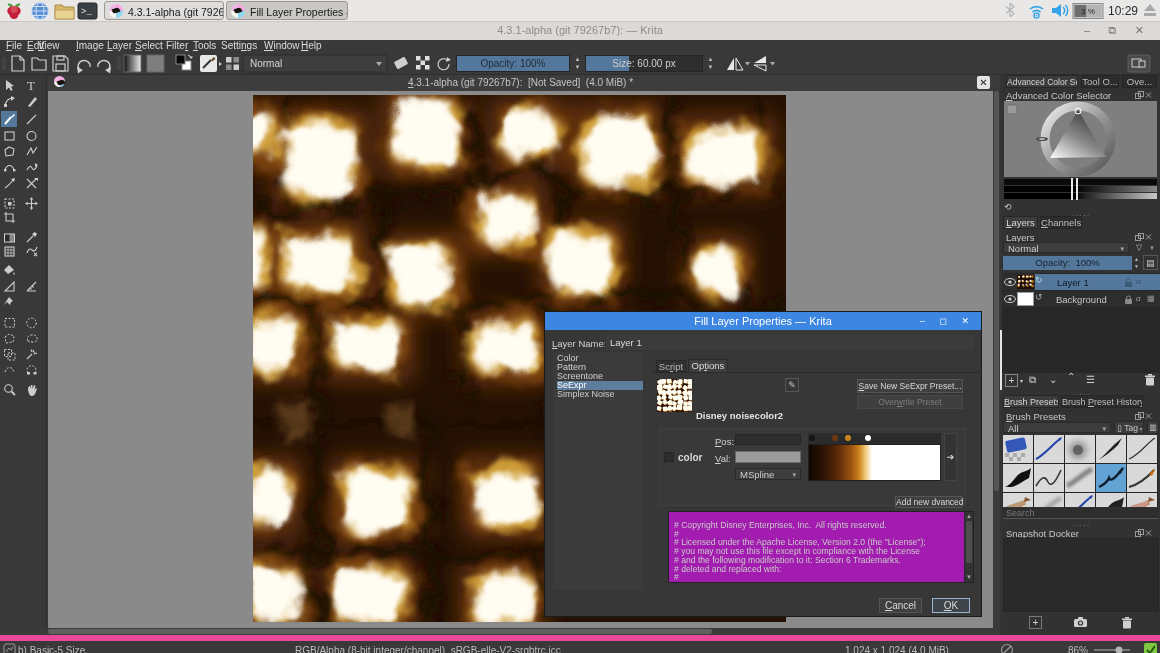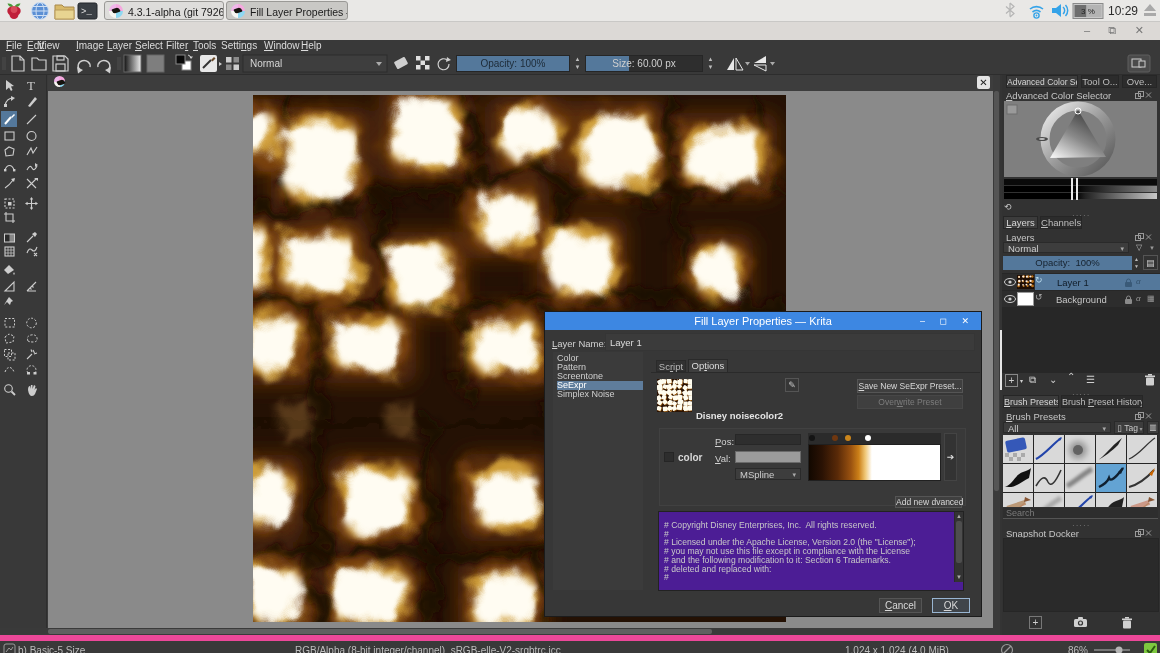--- a/index.html
+++ b/index.html
@@ -142,20 +142,21 @@
 
       <g fill="#a9a9a9">
           <polygon points="144,11 156,11 150,4"></polygon>
           <rect x="144" y="13" width="12" height="3"></rect>
         </g>
     </svg>
     <div id="clock">10:29</div>
   </div>
 
   <div id="ktitle">
+    <div class="t">4.3.1-alpha (git 79267b7):  — Krita</div>
     <div class="wb" style="right:70px;">–</div>
     <div class="wb" style="right:44px;">⧉</div>
     <div class="wb" style="right:16px;">✕</div>
   </div>
 
   <div id="menubar">
     <span style="left:6px;"><u>F</u>ile</span>
     <span style="left:27px;"><u>E</u>dit</span>
     <span style="left:38px;text-align:right;"><u>V</u>iew</span>
     <span style="left:76px;"><u>I</u>mage</span>
@@ -388,20 +389,21 @@
         </g>
         <g transform="translate(25,308)">
           <path d="M3,7 q0,-4 2,-4 l0,3 1,-4 1.5,0 0,4 1.5,-4 1.5,1 -1,4 1.5,-2 1,1 -2,5 q-1,2 -3,2 q-3,0 -4,-6 z" fill="#cdcdcd"></path>
         </g>
       </svg>
     </div>
 
   <div id="subtitle">
       <span class="kicon" style="left:6px;top:1px;width:11px;height:11px;"></span>
       <span style="position:absolute;right:3px;top:1px;width:13px;height:13px;background:#e4e4e4;border-radius:2px;color:#222;font-size:10px;text-align:center;line-height:13px;">✕</span>
+      <span style="position:absolute;left:0;right:0;top:2px;text-align:center;"><u>4</u>.3.1-alpha (git 79267b7):&nbsp; [Not Saved]&nbsp; (4.0 MiB) *</span>
     </div>
   <div id="canvas">
       <svg id="tex" width="533" height="527" viewBox="0 0 533 527" style="position:absolute;left:205px;top:4px;">
 <defs>
 <filter id="fH" x="-15%" y="-15%" width="130%" height="130%">
 <feTurbulence type="fractalNoise" baseFrequency="0.022" numOctaves="3" seed="11" result="n"></feTurbulence>
 <feGaussianBlur in="SourceGraphic" stdDeviation="6" result="b"></feGaussianBlur>
 <feDisplacementMap in="b" in2="n" scale="40"></feDisplacementMap>
 </filter>
 <filter id="fM" x="-15%" y="-15%" width="130%" height="130%">
@@ -962,21 +964,21 @@
       <span style="position:absolute;left:1px;top:2px;width:6px;height:6px;border-radius:50%;background:#141414;"></span>
       <span style="position:absolute;left:24px;top:2px;width:6px;height:6px;border-radius:50%;background:#6f3710;"></span>
       <span style="position:absolute;left:37px;top:2px;width:6px;height:6px;border-radius:50%;background:#ca851c;"></span>
       <span style="position:absolute;left:57px;top:2px;width:6px;height:6px;border-radius:50%;background:#ffffff;"></span>
     </div>
     <div style="position:absolute;left:263px;top:132px;width:133px;height:37px;background:linear-gradient(90deg,#120800 0%,#2a1204 10%,#5a2a08 22%,#9a5210 32%,#cc8018 38%,#f0c878 43%,#ffffff 48%,#ffffff 100%);border:1px solid #202020;"></div>
     <div style="position:absolute;left:399px;top:121px;width:13px;height:48px;background:#333;border:1px solid #444;color:#ddd;font-size:9px;text-align:center;line-height:46px;">➔</div>
     <div class="btn" style="left:350px;top:184px;width:67px;height:12px;line-height:11px;font-size:8.5px;white-space:nowrap;">Add new dvanced</div>
     <div class="dots" style="left:258px;top:195px;">······</div>
 
-    <div style="position:absolute;left:113px;top:199px;width:306px;height:80px;background:#4c1d95;border:1px solid #222;color:#c9c9c9;font-size:8.6px;line-height:8.7px;white-space:pre;">
+    <div style="position:absolute;left:123px;top:199px;width:306px;height:72px;background:#a21caf;border:1px solid #222;color:#c9c9c9;font-size:8.6px;line-height:8.7px;white-space:pre;">
       <div style="position:absolute;left:5px;top:9px;"># Copyright Disney Enterprises, Inc.  All rights reserved.<br>#<br># Licensed under the Apache License, Version 2.0 (the "License");<br># you may not use this file except in compliance with the License<br># and the following modification to it: Section 6 Trademarks.<br># deleted and replaced with:<br>#</div>
       <div style="position:absolute;right:0;top:0;width:9px;height:70px;background:#333;border-left:1px solid #2a2a2a;">
         <span style="position:absolute;top:0;left:1px;font-size:6px;color:#aaa;">▲</span><span style="position:absolute;top:9px;left:1px;width:6px;height:42px;background:#4e4e4e;border-radius:2px;"></span>
         <span style="position:absolute;bottom:0;left:1px;font-size:6px;color:#aaa;">▼</span>
       </div>
     </div>
 
     <div class="btn" style="left:334px;top:286px;width:43px;height:15px;line-height:14px;"><u>C</u>ancel</div>
     <div class="btn" style="left:387px;top:286px;width:38px;height:15px;line-height:14px;background:#40454b;border-color:#98b5d2;"><u>O</u>K</div>
   </div>

